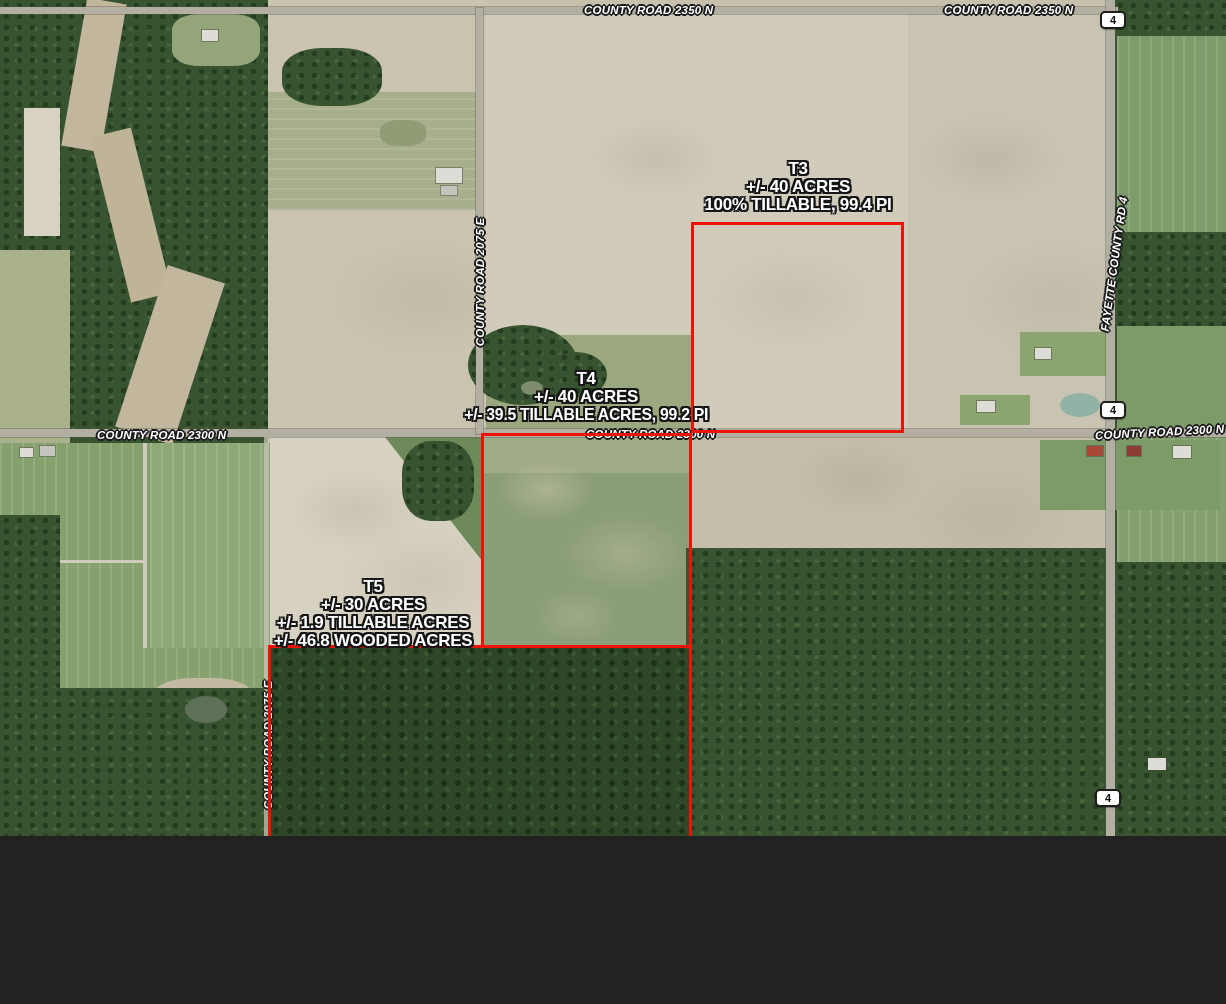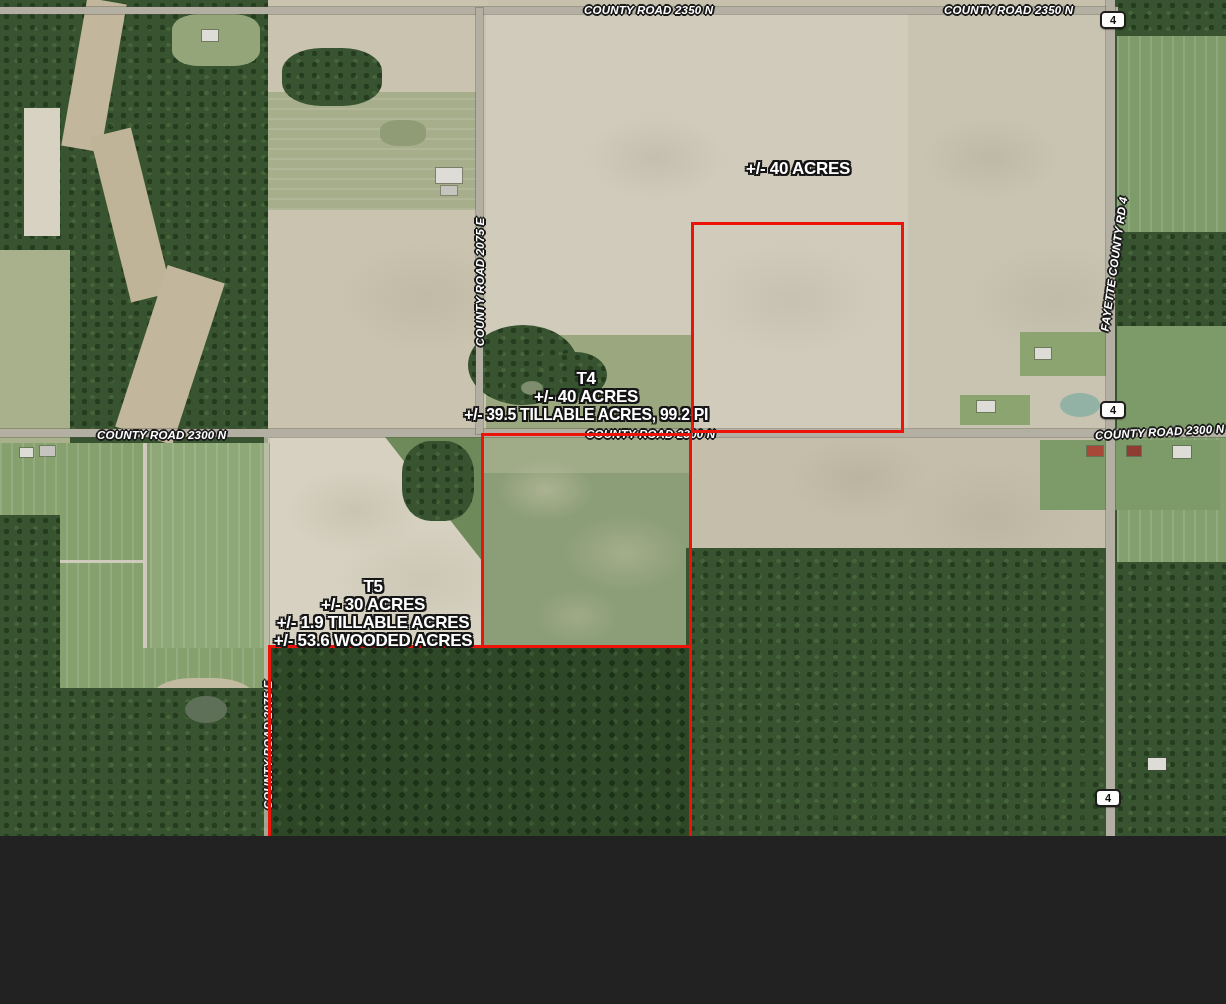--- a/index.html
+++ b/index.html
@@ -166,27 +166,29 @@
   <div class="p roadlbl" style="left:1095px;top:426px;transform:rotate(-3deg);">COUNTY ROAD 2300 N</div>
   <div class="p roadlbl vlbl" style="left:480px;top:282px;">COUNTY ROAD 2075 E</div>
   <div class="p roadlbl" style="left:268px;top:745px;transform:translate(-50%,-50%) rotate(-90deg);opacity:.9;">COUNTY ROAD 2075 E</div>
   <div class="p roadlbl" style="left:1114px;top:264px;transform:translate(-50%,-50%) rotate(-82deg);">FAYETTE COUNTY RD 4</div>
 
   <div class="p shield" style="left:1100px;top:11px;">4</div>
   <div class="p shield" style="left:1100px;top:401px;">4</div>
   <div class="p shield" style="left:1095px;top:789px;">4</div>
 
   <div class="p tractlbl" style="left:628px;top:160px;">
+    <div>T3</div>
     <div>+/- 40 ACRES</div>
+    <div>100% TILLABLE, 99.4 PI</div>
   </div>
   <div class="p tractlbl" style="left:416px;top:370px;">
     <div>T4</div>
     <div>+/- 40 ACRES</div>
     <div><span class="cond">+/- 39.5 TILLABLE ACRES, 99.2 PI</span></div>
   </div>
   <div class="p tractlbl" style="left:203px;top:578px;">
     <div>T5</div>
     <div>+/- 30 ACRES</div>
     <div>+/- 1.9 TILLABLE ACRES</div>
-    <div>+/- 53.6 WOODED ACRES</div>
+    <div>+/- 46.8 WOODED ACRES</div>
   </div>
 
 </div>
 
 </body></html>

